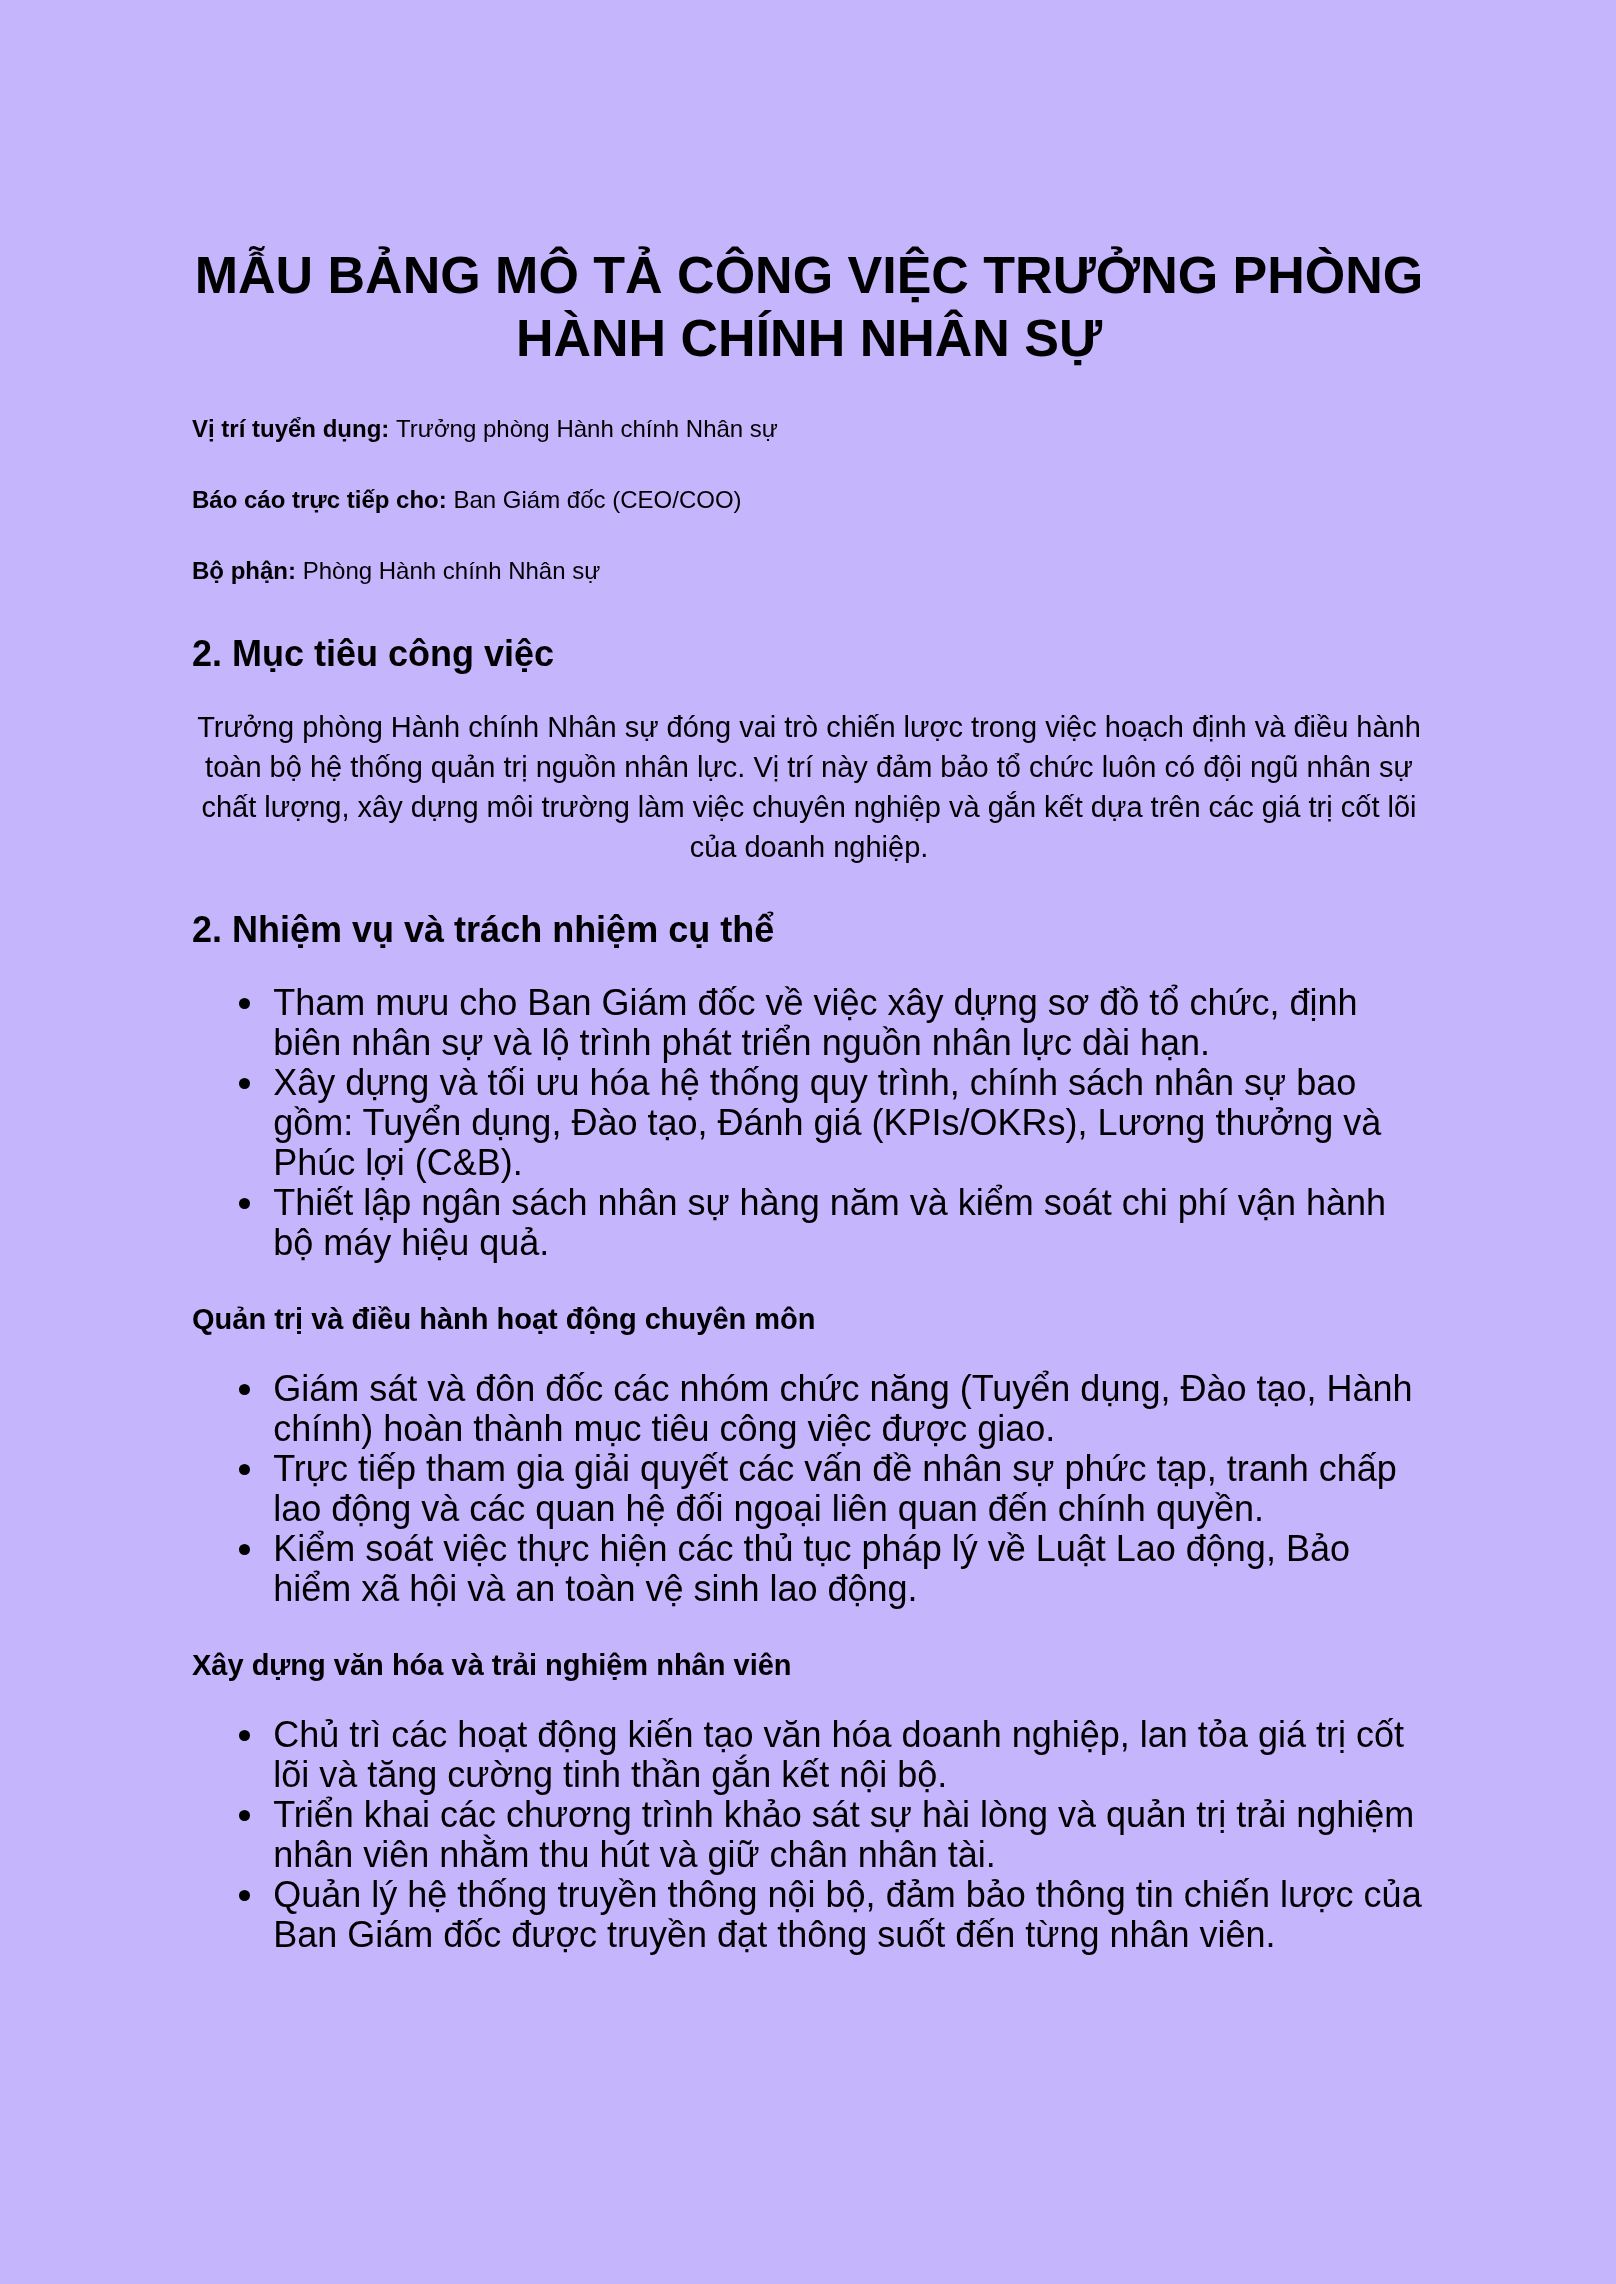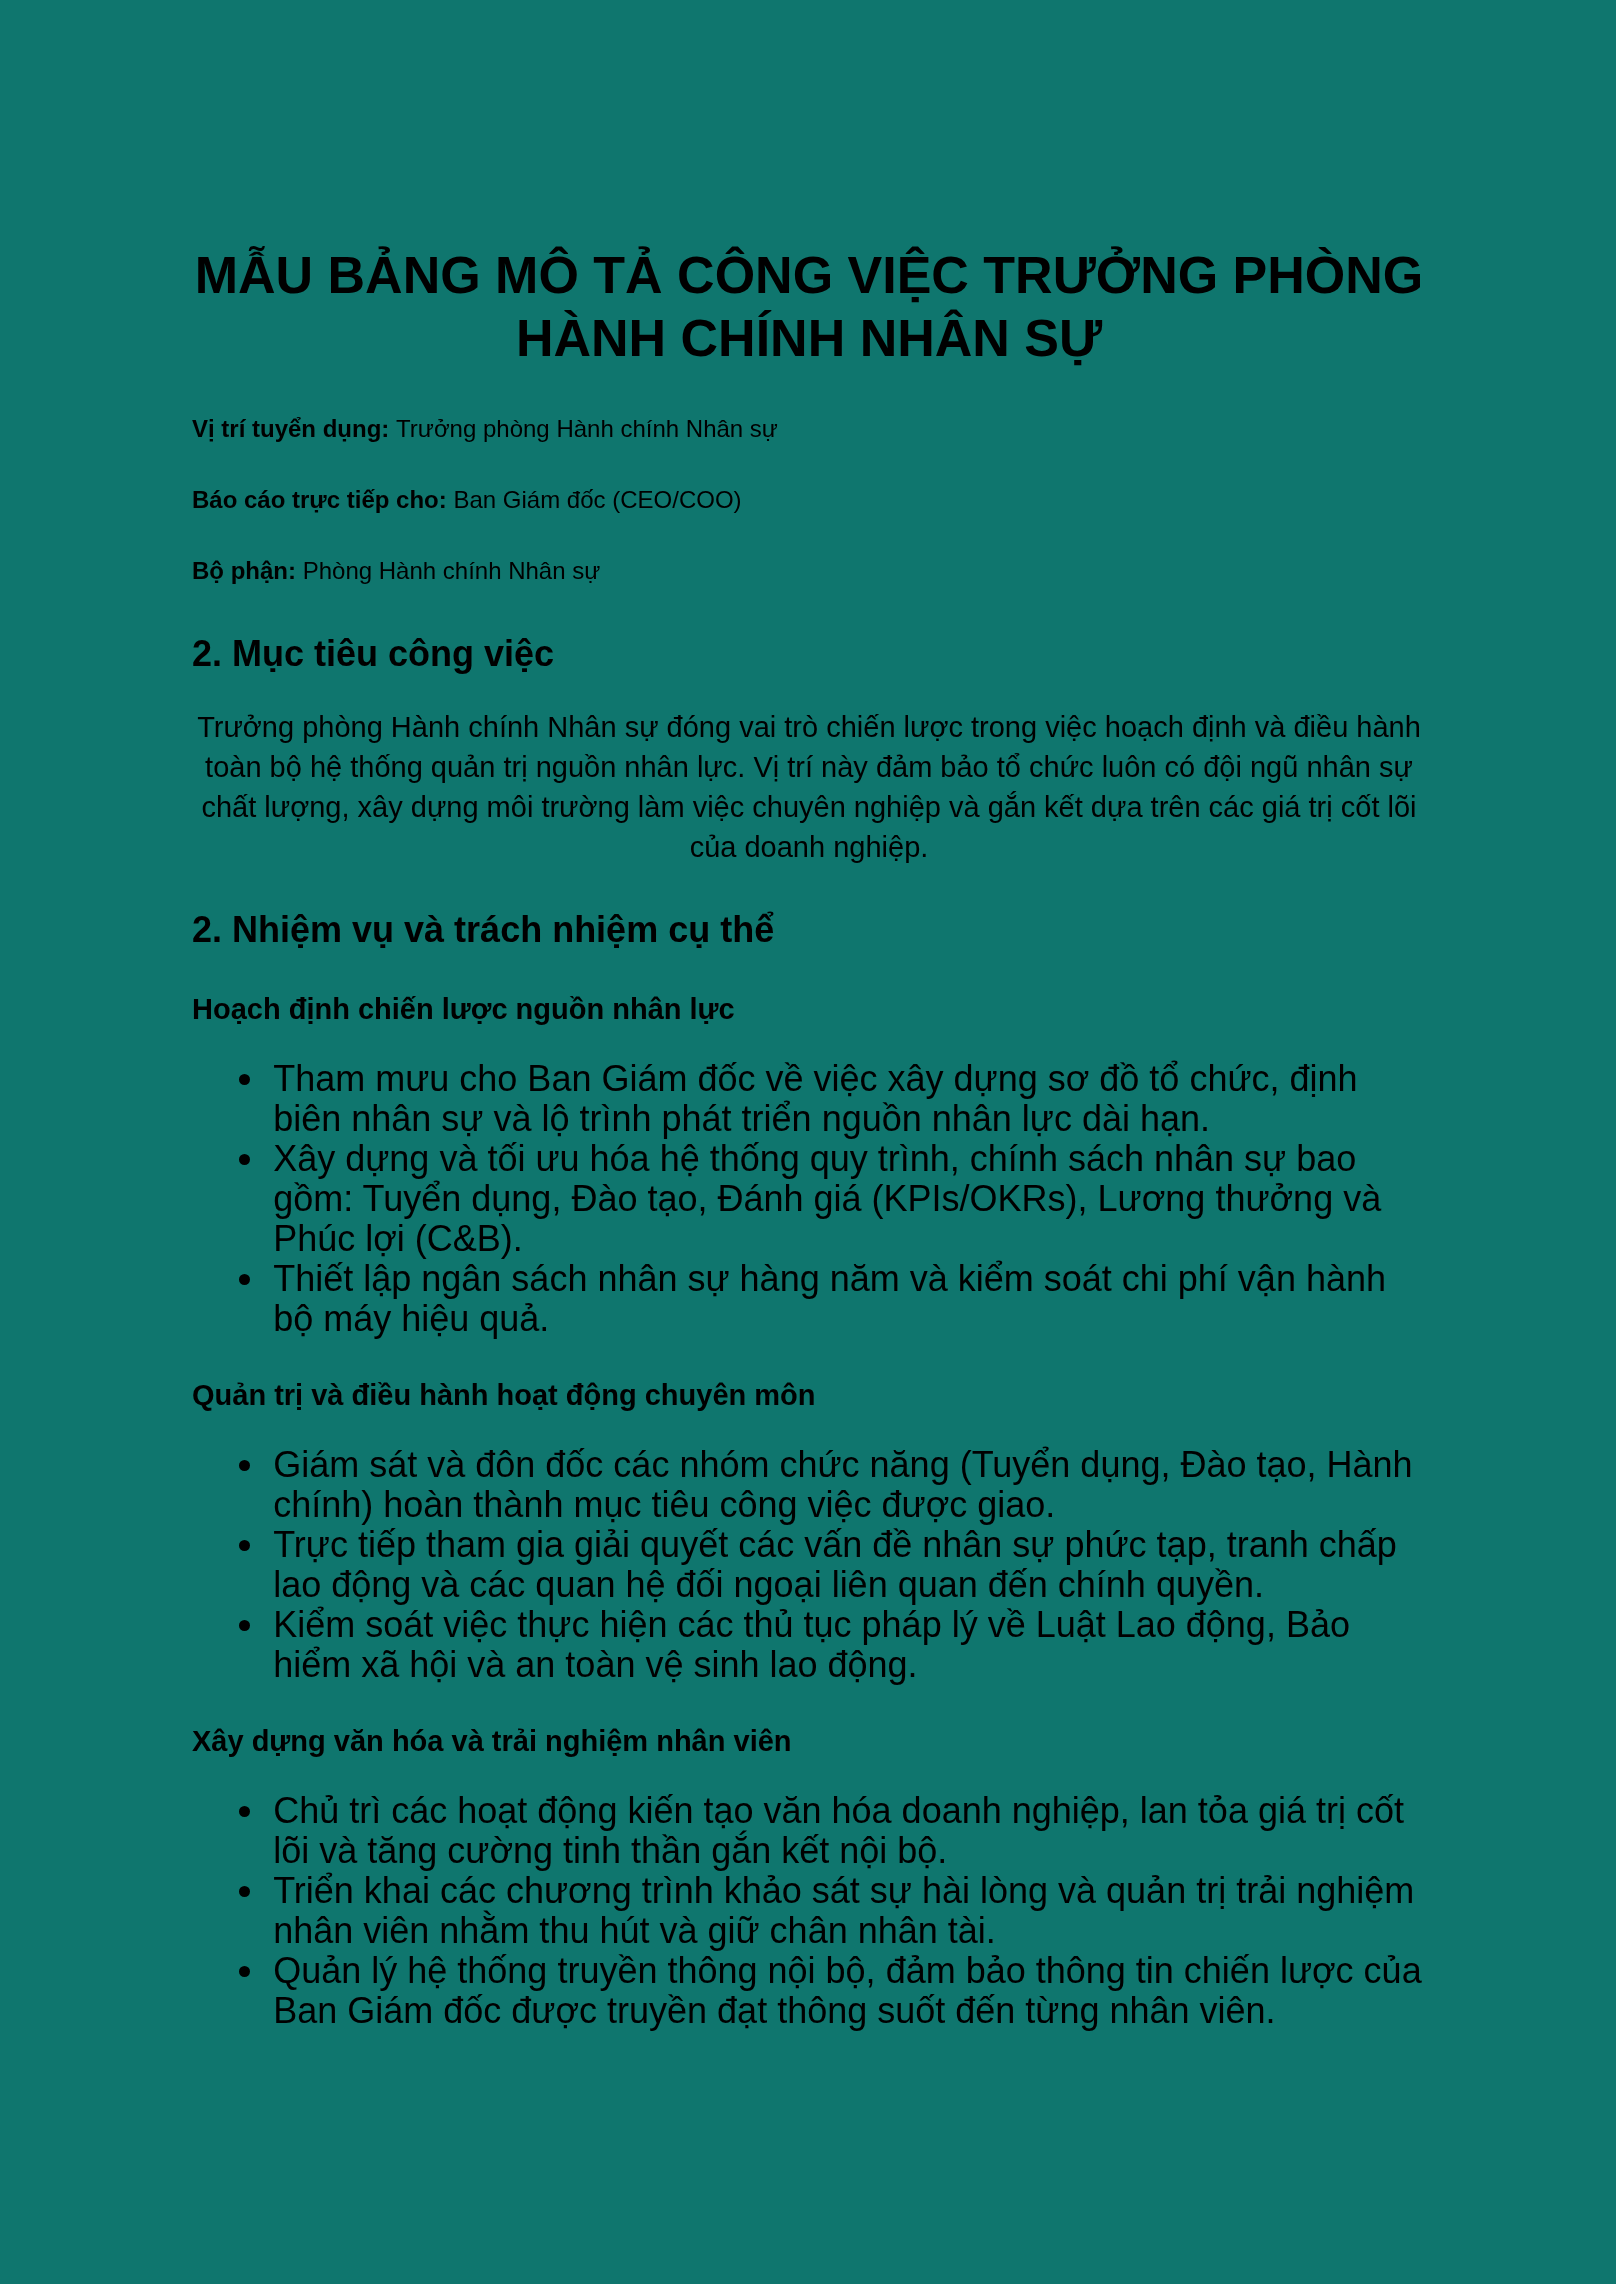--- a/index.html
+++ b/index.html
@@ -6,21 +6,21 @@
   html, body {
     margin: 0;
     padding: 0;
     background: #ffffff;
   }
   .page {
     position: relative;
     width: 1616px;
     height: 2284px;
     margin: 0 auto;
-    background: #0f766e;
+    background: #c4b5fd;
     box-sizing: border-box;
     padding: 195px 190px 0 192px;
     font-family: "Liberation Sans", "DejaVu Sans", sans-serif;
     color: #000000;
     overflow: hidden;
   }
   h1.doc-title {
     font-size: 52px;
     line-height: 1.22;
     font-weight: bold;
@@ -81,21 +81,20 @@
   <p class="meta-line"><span class="meta-label">Báo cáo trực tiếp cho:</span><span class="meta-value">Ban Giám đốc (CEO/COO)</span></p>
 
   <p class="meta-line"><span class="meta-label">Bộ phận:</span><span class="meta-value">Phòng Hành chính Nhân sự</span></p>
 
   <h2 class="section-heading">2. Mục tiêu công việc</h2>
 
   <p class="body-paragraph">Trưởng phòng Hành chính Nhân sự đóng vai trò chiến lược trong việc hoạch định và điều hành toàn bộ hệ thống quản trị nguồn nhân lực. Vị trí này đảm bảo tổ chức luôn có đội ngũ nhân sự chất lượng, xây dựng môi trường làm việc chuyên nghiệp và gắn kết dựa trên các giá trị cốt lõi của doanh nghiệp.</p>
 
   <h2 class="section-heading">2. Nhiệm vụ và trách nhiệm cụ thể</h2>
 
-  <h3 class="subsection-heading">Hoạch định chiến lược nguồn nhân lực</h3>
 
   <ul class="bullet-list">
     <li>Tham mưu cho Ban Giám đốc về việc xây dựng sơ đồ tổ chức, định biên nhân sự và lộ trình phát triển nguồn nhân lực dài hạn.</li>
     <li>Xây dựng và tối ưu hóa hệ thống quy trình, chính sách nhân sự bao gồm: Tuyển dụng, Đào tạo, Đánh giá (KPIs/OKRs), Lương thưởng và Phúc lợi (C&amp;B).</li>
     <li>Thiết lập ngân sách nhân sự hàng năm và kiểm soát chi phí vận hành bộ máy hiệu quả.</li>
   </ul>
 
   <h3 class="subsection-heading">Quản trị và điều hành hoạt động chuyên môn</h3>
 
   <ul class="bullet-list">

